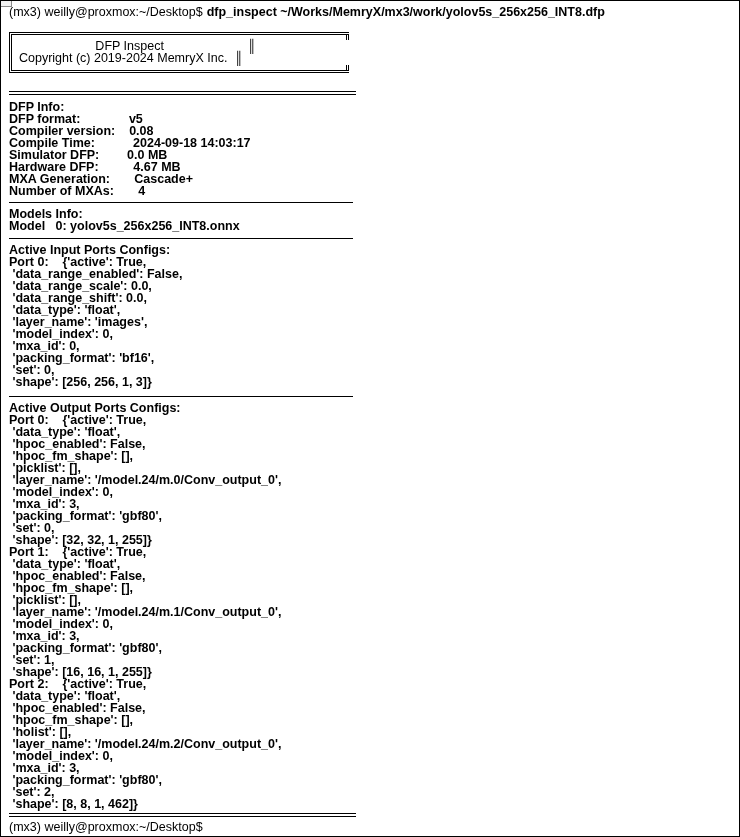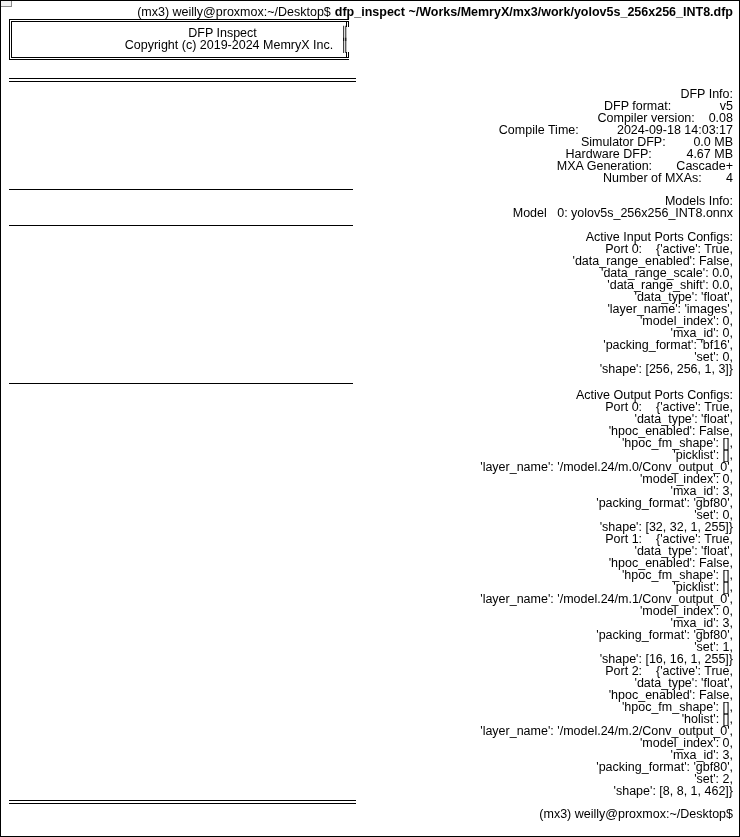--- a/index.html
+++ b/index.html
@@ -16,25 +16,26 @@
     overflow: hidden;
   }
   .corner-tab {
     position: absolute;
     top: 0; left: 0;
     width: 10px; height: 5px;
     background: #f2f2f2;
     border-right: 1px solid #8a8a8a;
     border-bottom: 1px solid #8a8a8a;
   }
-  .term { padding: 5px 6px 0 8px; text-align: right; }
+  .term { padding: 5px 6px 0 8px; }
   .cmdline { line-height: 13px; white-space: pre; }
   .cmdline .cmd { font-weight: bold; margin-left: 4px; }
   .banner {
     position: relative;
+    margin-top: 13px;
     width: 340px;
     box-sizing: border-box;
     border-top: 3px double #000;
     border-left: 3px double #000;
     border-bottom: 3px double #000;
     padding: 5px 0 6px 0;
   }
   .banner .bline { line-height: 12px; white-space: pre; }
   .tick-tr, .tick-br {
     position: absolute;
@@ -56,21 +57,21 @@
   .rule-single {
     width: 344px;
     height: 1px;
     background: #000;
   }
   .rd-top    { margin-top: 18px; }
   .rs-1      { margin-top: 5px; }
   .rs-2      { margin-top: 6px; }
   .rs-3      { margin-top: 8px; }
   .rd-bottom { margin-top: 3px; }
-  .section { margin-top: 6px; }
+  .section { margin-top: 6px; font-weight: bold; }
   .section.tight { margin-top: 5px; }
   .tline { line-height: 12px; white-space: pre; }
   .finalline { margin-top: 4px; line-height: 12px; white-space: pre; }
 </style>
 </head>
 <body>
 
 <div class="screen">
   <div class="corner-tab"></div>
   <div class="term">

